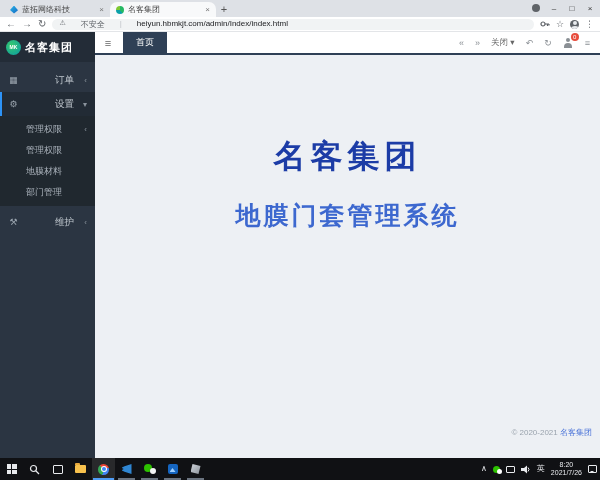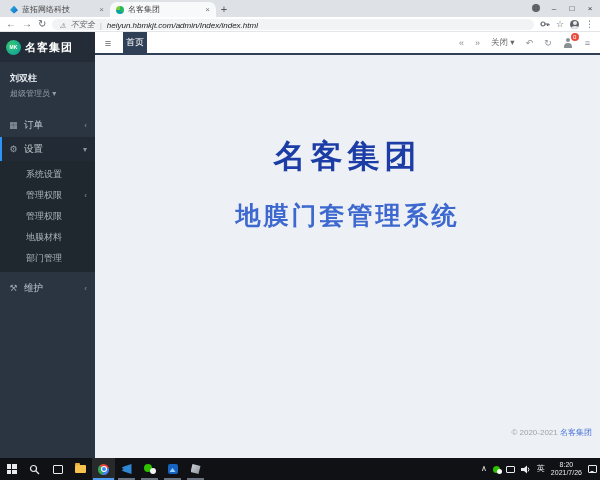--- a/index.html
+++ b/index.html
@@ -15,21 +15,21 @@
   .fav2 { border-radius:50%; background:conic-gradient(#25b864 0 40%, #0aa0a8 0 75%, #7ec832 0 100%); }
   .tab-title { flex:1; overflow:hidden; white-space:nowrap; }
   .tab-x { color:#777; font-size:8px; }
   .newtab { width:16px; text-align:center; font-size:11px; color:#555; padding-bottom:2px; }
   .wincontrols { position:absolute; right:2px; top:1px; display:flex; align-items:center; gap:2px; }
   .winbtn { width:16px; height:14px; display:flex; align-items:center; justify-content:center; font-size:8px; color:#333; }
   .profile-dot { width:8px; height:8px; border-radius:50%; background:#5f6368; margin-right:4px; }
 
   .toolbar { height:15px; background:#ffffff; display:flex; align-items:center; gap:6px; padding:0 6px; border-bottom:1px solid #e3e5e8; }
   .navbtn { color:#5f6368; font-size:10px; line-height:1; }
-  .omnibox { flex:1; height:11px; background:#f1f3f4; border-radius:6px; display:flex; align-items:flex-end; gap:5px; padding:0 7px; font-size:8px; color:#5f6368;font-style:italic; }
+  .omnibox { flex:1; height:11px; background:#f1f3f4; border-radius:6px; display:flex; align-items:flex-start; gap:15px; padding:0 7px; font-size:8px; color:#5f6368; }
   .omnibox .warn { font-size:7px; color:#5f6368; }
   .omnibox .sep { color:#c0c4c8; }
   .omnibox .url { color:#202124; }
   .toolbar-right { display:flex; align-items:center; gap:6px; }
   .key-ic svg, .spk svg { display:block; }
   .star { color:#5f6368; font-size:9px; }
   .avatar { width:9px; height:9px; border-radius:50%; background:#5f6368; position:relative; overflow:hidden; }
   .avatar::before { content:""; position:absolute; left:2.5px; top:1.5px; width:4px; height:4px; border-radius:50%; background:#e8eaed; }
   .avatar::after { content:""; position:absolute; left:0.5px; top:6px; width:8px; height:5px; border-radius:50%; background:#e8eaed; }
   .kebab { color:#5f6368; font-size:9px; }
@@ -41,34 +41,34 @@
   .sidebar { width:95px; background:#2b3542; color:#c2c9d0; display:flex; flex-direction:column; flex:0 0 auto; }
   .brand { height:30px; background:#232c37; display:flex; align-items:center; gap:4px; padding:0 6px; }
   .logo { width:15px; height:15px; border-radius:50%; background:radial-gradient(circle at 35% 35%, #35c96e, #0a9aa6); color:#fff; font-size:5px; font-weight:bold; display:flex; align-items:center; justify-content:center; flex:0 0 auto; }
   .brand-name { color:#fff; font-size:11px; font-weight:bold; letter-spacing:1px; white-space:nowrap; }
   .userblock { padding:10px 10px 8px 10px; }
   .username { font-size:9px; color:#e6eaee; font-weight:bold; }
   .userrole { font-size:8px; color:#939ca6; margin-top:3px; }
   .menu { margin-top:6px; font-size:9.5px; }
   .menu-row { height:24px; display:flex; align-items:center; padding:0 8px; gap:5px; cursor:pointer; }
   .menu-row .mi { width:11px; font-size:9px; text-align:center; color:#9aa4ae; }
-  .menu-row .ml { flex:1; }
+  .menu-row .ml { flex:1;margin-left:31px; }
   .menu-row .mc { font-size:8px; color:#8a939d; }
   .menu-row.active { background:#222b35; border-left:2px solid #2d93f7; padding-left:6px; }
   .submenu { background:#20282f; padding:3px 0; }
   .sub-row { height:21px; display:flex; align-items:center; padding:0 8px 0 26px; font-size:9px; color:#aab2bb; cursor:pointer; }
   .sub-row .ml { flex:1; }
   .sub-row .mc { font-size:8px; color:#8a939d; }
   .menu-sep { margin-top:4px; }
 
   
   .main { flex:1; position:relative; background:#edf0f4; }
   .appbar { height:23px; background:#fff; border-bottom:2px solid #2f4056; display:flex; align-items:stretch; }
   .hamburger { width:26px; display:flex; align-items:center; justify-content:center; color:#666; font-size:11px; cursor:pointer; }
-  .home-tab { background:#2f4056; color:#fff; font-size:9px; display:flex; align-items:center; padding:0 3px; margin-left:2px; cursor:pointer; }
+  .home-tab { background:#2f4056; color:#fff; font-size:9px; display:flex; align-items:center; padding:0 13px; margin-left:2px; cursor:pointer; }
   .appbar-spacer { flex:1; }
   .appbar-right { display:flex; align-items:center; gap:11px; padding-right:10px; color:#8a8f94; font-size:9px; }
   .close-dd { font-size:8.5px; color:#666; }
   .noti { position:relative; width:11px; height:12px; }
   .noti .head { position:absolute; left:3.5px; top:1px; width:4px; height:4px; border-radius:50%; background:#8a8f94; }
   .noti .body { position:absolute; left:1.5px; top:6px; width:8px; height:5px; border-radius:4px 4px 0 0; background:#8a8f94; }
   .badge { position:absolute; top:-4px; right:-5px; min-width:8px; height:8px; border-radius:4px; background:#e74c3c; color:#fff; font-size:6px; line-height:8px; text-align:center; padding:0 1px; }
 
   .content { position:absolute; top:25px; left:0; right:0; bottom:0; text-align:center; }
   .big-title { margin-top:78px; font-size:32px; font-weight:bold; color:#1c3ca6; letter-spacing:5px; }
@@ -155,42 +155,32 @@
     </div>
   </div>
 
   <div class="page">
 
     <aside class="sidebar">
       <div class="brand">
         <span class="logo">MK</span>
         <span class="brand-name">名客集团</span>
       </div>
-      <div class="userblock">
-        <div class="username">刘双柱</div>
-        <div class="userrole">
-          <span>超级管理员</span>
-          <span>▾</span>
-        </div>
-      </div>
       <nav class="menu">
         <div class="menu-row">
           <span class="mi">▦</span>
           <span class="ml">订单</span>
           <span class="mc">‹</span>
         </div>
         <div class="menu-row active">
           <span class="mi">⚙</span>
           <span class="ml">设置</span>
           <span class="mc">▾</span>
         </div>
         <div class="submenu">
-          <div class="sub-row">
-            <span class="ml">系统设置</span>
-          </div>
           <div class="sub-row">
             <span class="ml">管理权限</span>
             <span class="mc">‹</span>
           </div>
           <div class="sub-row">
             <span class="ml">管理权限</span>
           </div>
           <div class="sub-row">
             <span class="ml">地膜材料</span>
           </div>

